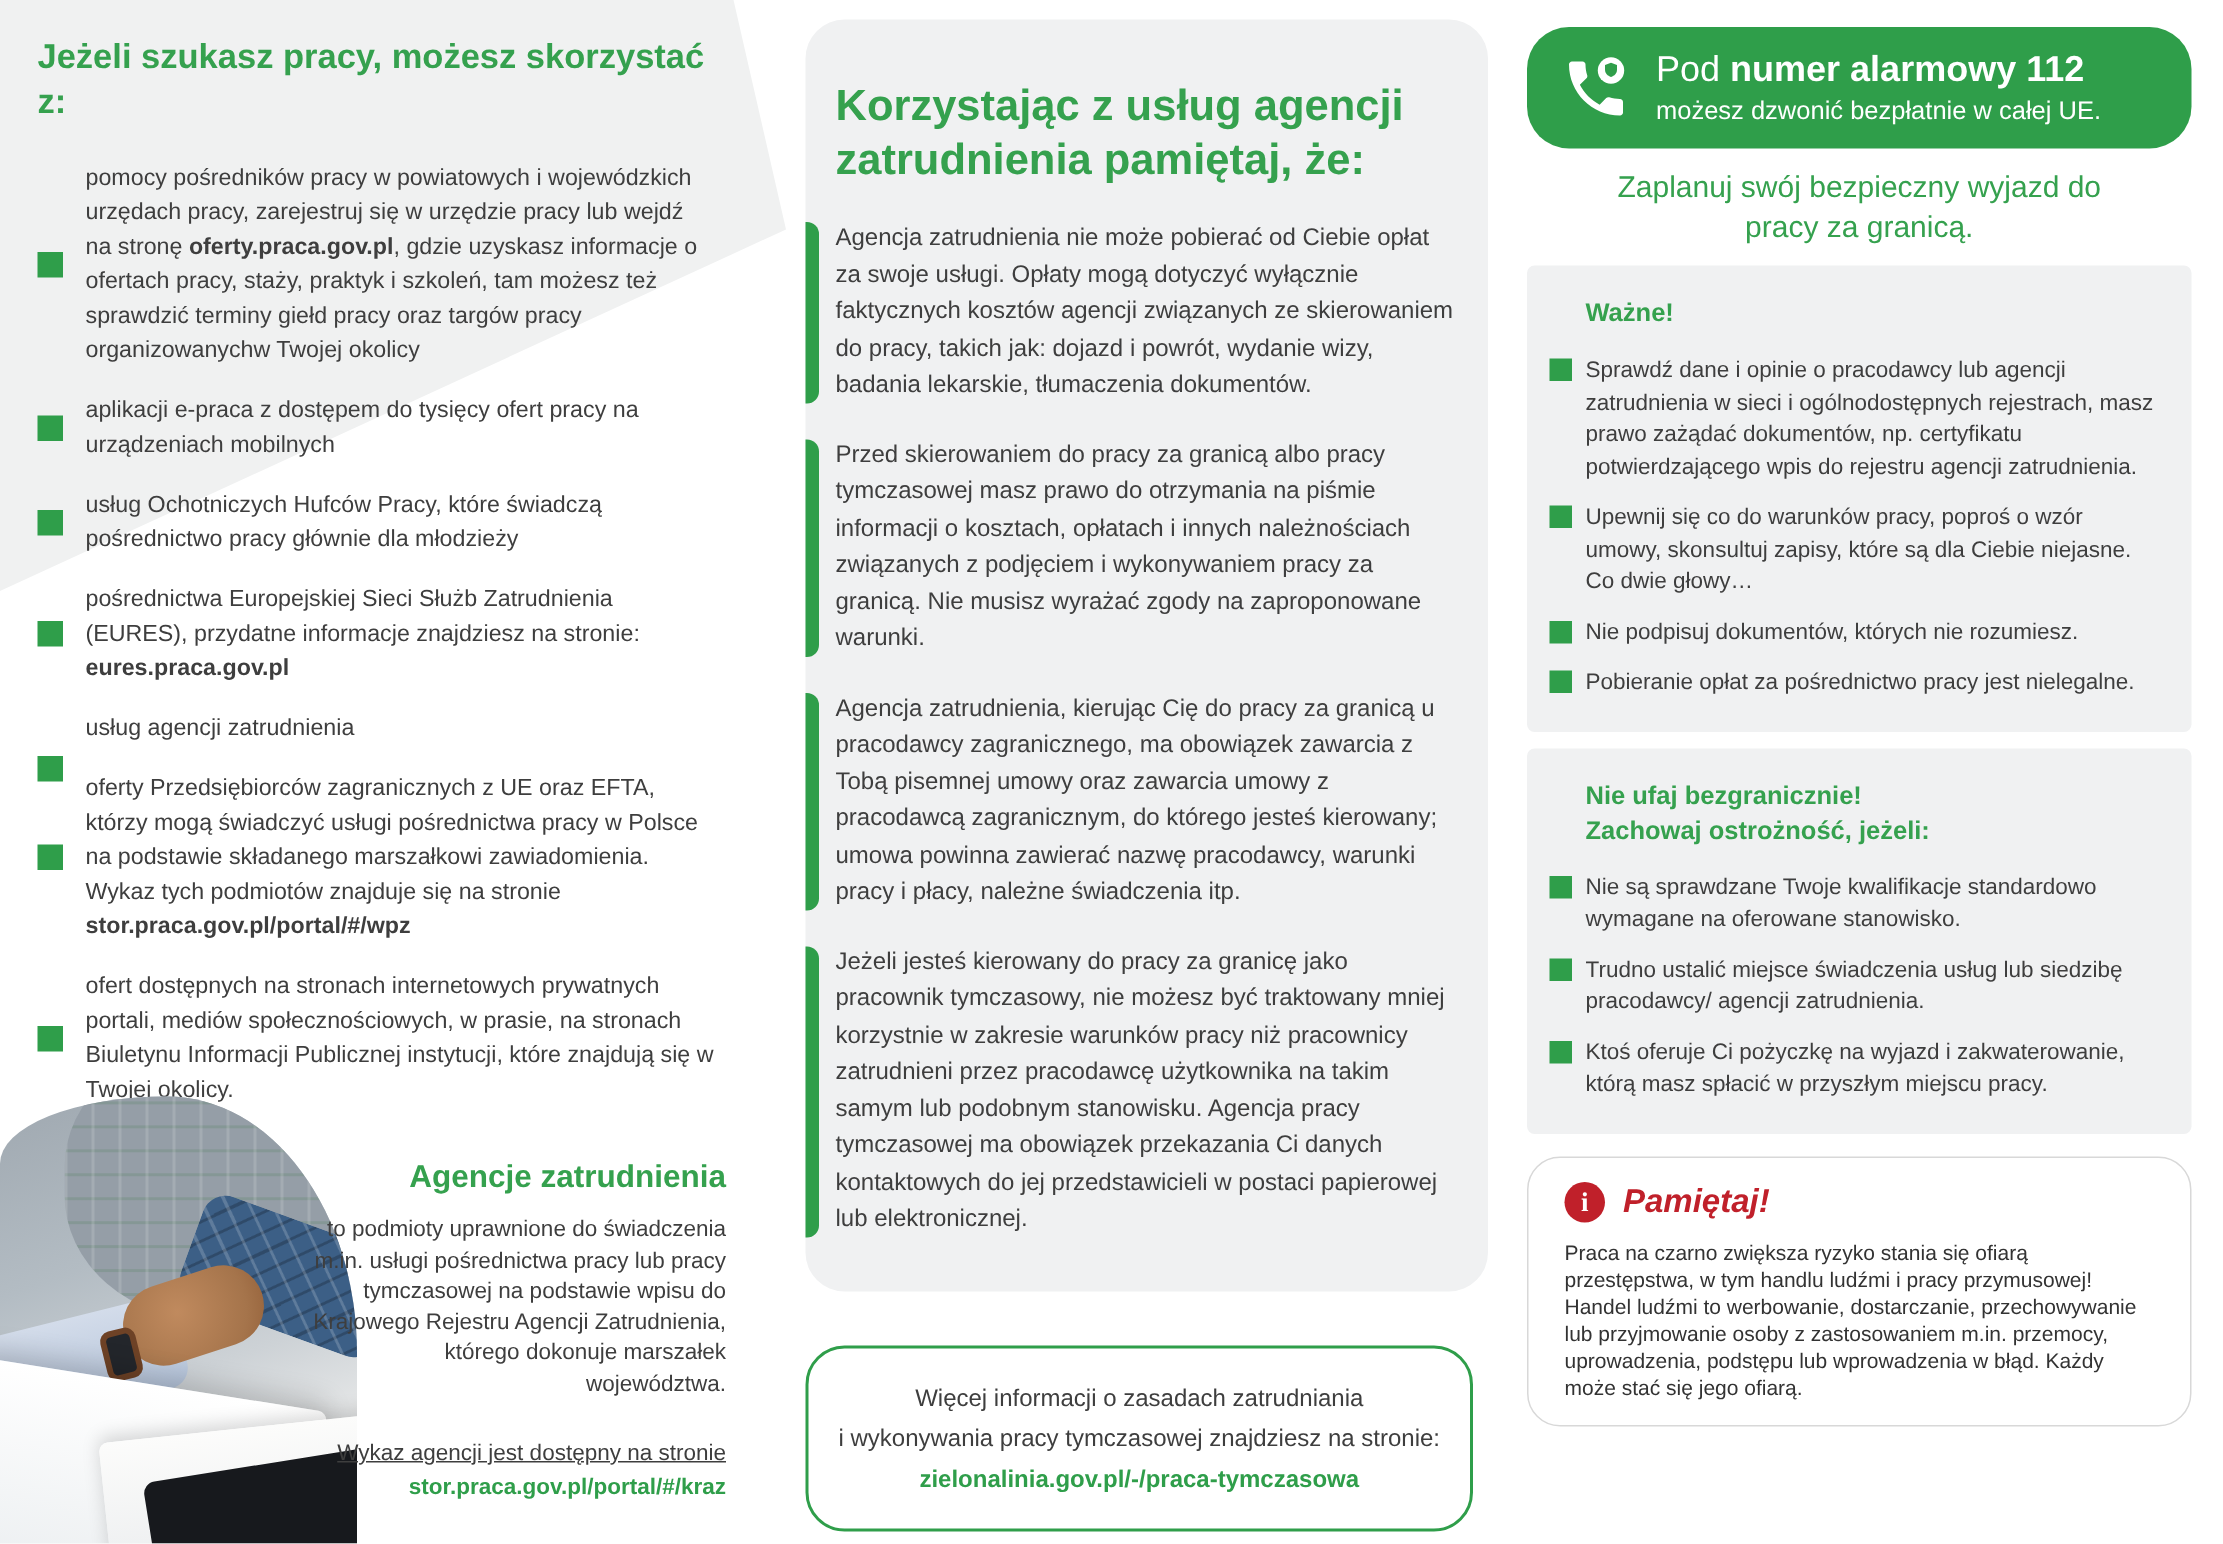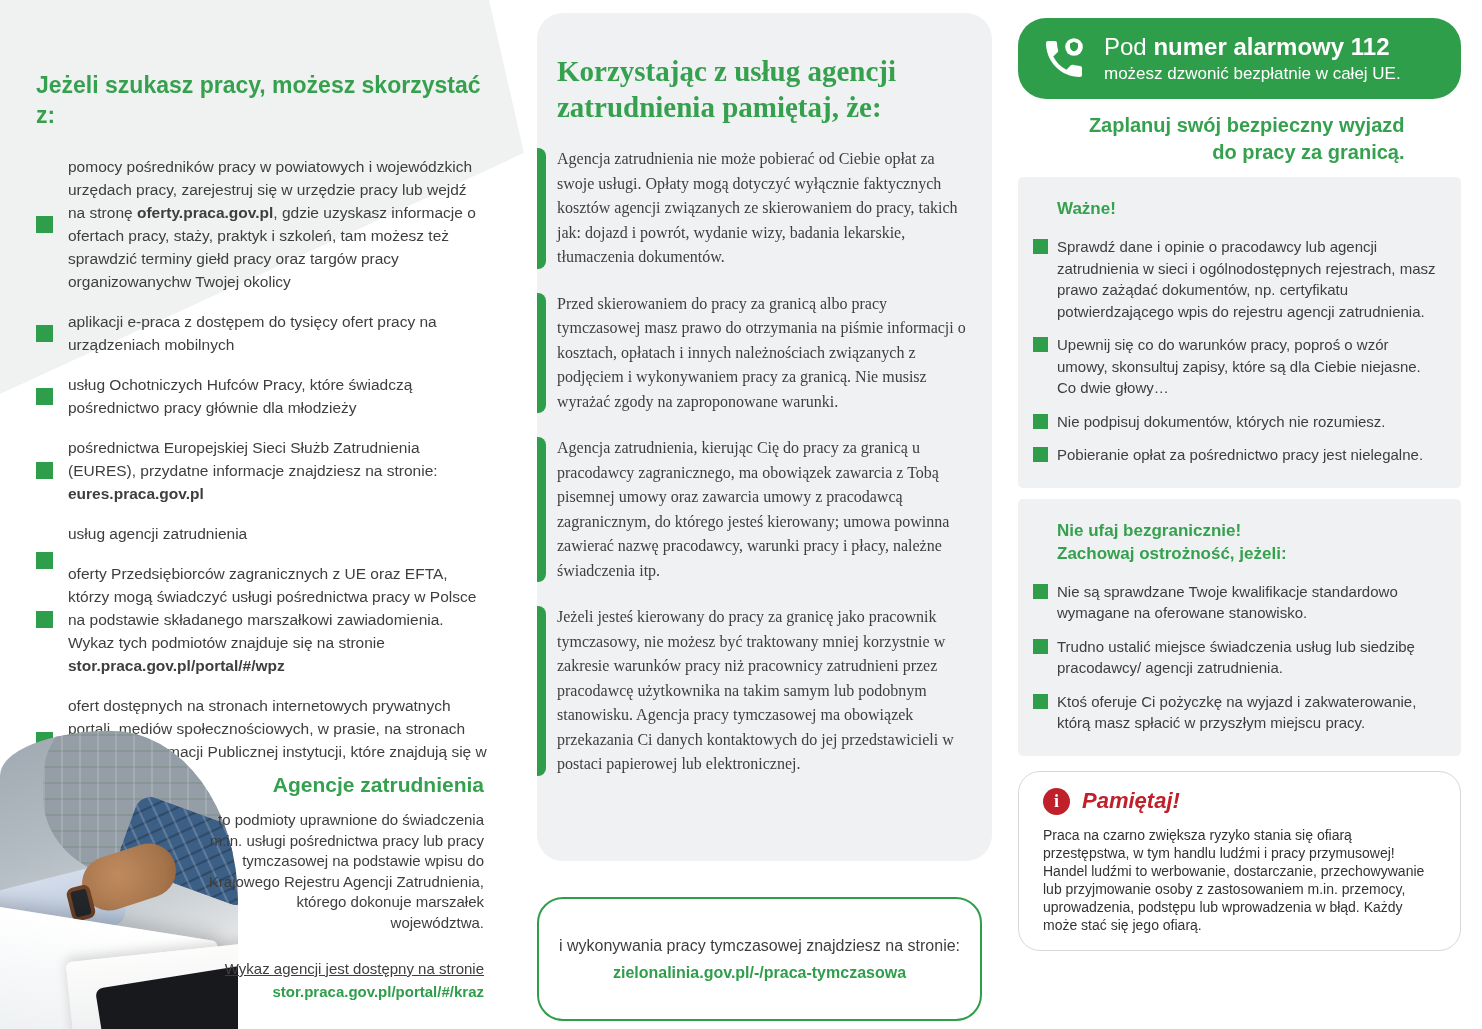--- a/index.html
+++ b/index.html
@@ -21,21 +21,21 @@
   .b{font-weight:700;}
 
   
   .wedge{
     position:absolute;left:0;top:0;width:560px;height:400px;
     background:#f0f1f1;
     clip-path:polygon(0 0,489px 0,524px 153px,0 394px);
   }
 
   
-  .col-left{position:absolute;left:36px;top:22px;width:452px;margin-top:48px;}
+  .col-left{position:absolute;left:25px;top:22px;width:452px;}
   .col-left h1{
     font-size:23px;line-height:30px;color:var(--green-head);
     font-weight:700;margin-bottom:25px;
   }
   .l-item{display:flex;gap:15px;margin-bottom:17px;align-items:center;}
   .l-item .sq{flex:none;width:17px;height:17px;background:var(--green);}
   .l-item.marker-low .sq{align-self:flex-end;transform:translateY(24px);}
   .l-item .txt{font-size:15.5px;line-height:23px;color:var(--text);}
 
   
@@ -97,21 +97,20 @@
   .agencies h2{font-size:21px;line-height:26px;color:var(--green-head);font-weight:700;margin-bottom:12px;}
   .agencies .body{font-size:15px;line-height:20.5px;color:var(--text);}
   .agencies .note{margin-top:24px;font-size:15px;line-height:23px;white-space:nowrap;text-decoration:underline;}
   .agencies .link{font-size:15px;line-height:23px;font-weight:700;color:var(--green);white-space:nowrap;}
 
   
   .panel{
     position:absolute;left:537px;top:13px;width:455px;height:848px;
     background:var(--panel);border-radius:26px;
     padding:40px 20px 0 20px;
-    font-family:Liberation Serif, serif;
   }
   .panel h2{
     font-size:29px;line-height:36px;color:var(--green-head);
     font-weight:700;margin-bottom:22px;
   }
   .para{
     position:relative;margin-bottom:22px;
     font-size:16px;line-height:24.5px;color:var(--text);
   }
   .para::before{
@@ -131,22 +130,22 @@
   .col-right{position:absolute;left:1018px;top:18px;width:443px;}
   .banner{
     height:81px;background:var(--green);border-radius:28px;color:#fff;
     display:flex;align-items:center;padding:0 22px;gap:16px;
   }
   .banner .ph-icon{flex:none;width:48px;height:48px;}
   .banner .t1{font-size:24px;line-height:28px;}
   .banner .t1 .b{font-weight:700;}
   .banner .t2{font-size:17px;line-height:21px;margin-top:2px;}
   .plan-heading{
-    margin:13px auto 5px auto;max-width:330px;text-align:right;
-    font-size:20px;line-height:27px;font-weight:700;color:var(--green-head);
+    margin:13px auto 5px auto;max-width:330px;text-align:center;
+    font-size:20px;line-height:27px;font-weight:400;color:var(--green-head);
   }
   .gbox{
     margin-top:11px;background:var(--panel);border-radius:5px;
     padding:16px 18px 18px 15px;
   }
   .gbox h3{
     margin:4px 0 16px 24px;font-size:17px;line-height:23px;
     font-weight:700;color:var(--green-head);
   }
   .r-item{display:flex;gap:9px;margin-bottom:12px;align-items:flex-start;}
@@ -225,20 +224,21 @@
 
 <div class="panel">
   <h2>Korzystając z usług agencji zatrudnienia pamiętaj, że:</h2>
   <div class="para">Agencja zatrudnienia nie może pobierać od Ciebie opłat za swoje usługi. Opłaty mogą dotyczyć wyłącznie faktycznych kosztów agencji związanych ze skierowaniem do pracy, takich jak: dojazd i powrót, wydanie wizy, badania lekarskie, tłumaczenia dokumentów.</div>
   <div class="para">Przed skierowaniem do pracy za granicą albo pracy tymczasowej masz prawo do otrzymania na piśmie informacji o kosztach, opłatach i innych należnościach związanych z podjęciem i wykonywaniem pracy za granicą. Nie musisz wyrażać zgody na zaproponowane warunki.</div>
   <div class="para">Agencja zatrudnienia, kierując Cię do pracy za granicą u pracodawcy zagranicznego, ma obowiązek zawarcia z Tobą pisemnej umowy oraz zawarcia umowy z pracodawcą zagranicznym, do którego jesteś kierowany; umowa powinna zawierać nazwę pracodawcy, warunki pracy i płacy, należne świadczenia itp.</div>
   <div class="para">Jeżeli jesteś kierowany do pracy za granicę jako pracownik tymczasowy, nie możesz być traktowany mniej korzystnie w zakresie warunków pracy niż pracownicy zatrudnieni przez pracodawcę użytkownika na takim samym lub podobnym stanowisku. Agencja pracy tymczasowej ma obowiązek przekazania Ci danych kontaktowych do jej przedstawicieli w postaci papierowej lub elektronicznej.</div>
 </div>
 
 <div class="info-box">
+  <div class="line">Więcej informacji o zasadach zatrudniania</div>
   <div class="line">i wykonywania pracy tymczasowej znajdziesz na stronie:</div>
   <div class="link">zielonalinia.gov.pl/-/praca-tymczasowa</div>
 </div>
 
 <div class="col-right">
 
   <div class="banner">
     <svg class="ph-icon" viewBox="0 0 24 24">
       <path fill="#ffffff" d="M6.62 10.79c1.44 2.83 3.76 5.14 6.59 6.59l2.2-2.21c.27-.27.67-.36 1.02-.24 1.12.37 2.33.57 3.57.57.55 0 1 .45 1 1V20c0 .55-.45 1-1 1-9.39 0-17-7.61-17-17 0-.55.45-1 1-1h3.5c.55 0 1 .45 1 1 0 1.25.2 2.45.57 3.57.11.35.03.74-.25 1.02l-2.2 2.2z"></path>
       <circle cx="17" cy="6" r="4.4" fill="#ffffff"></circle>

